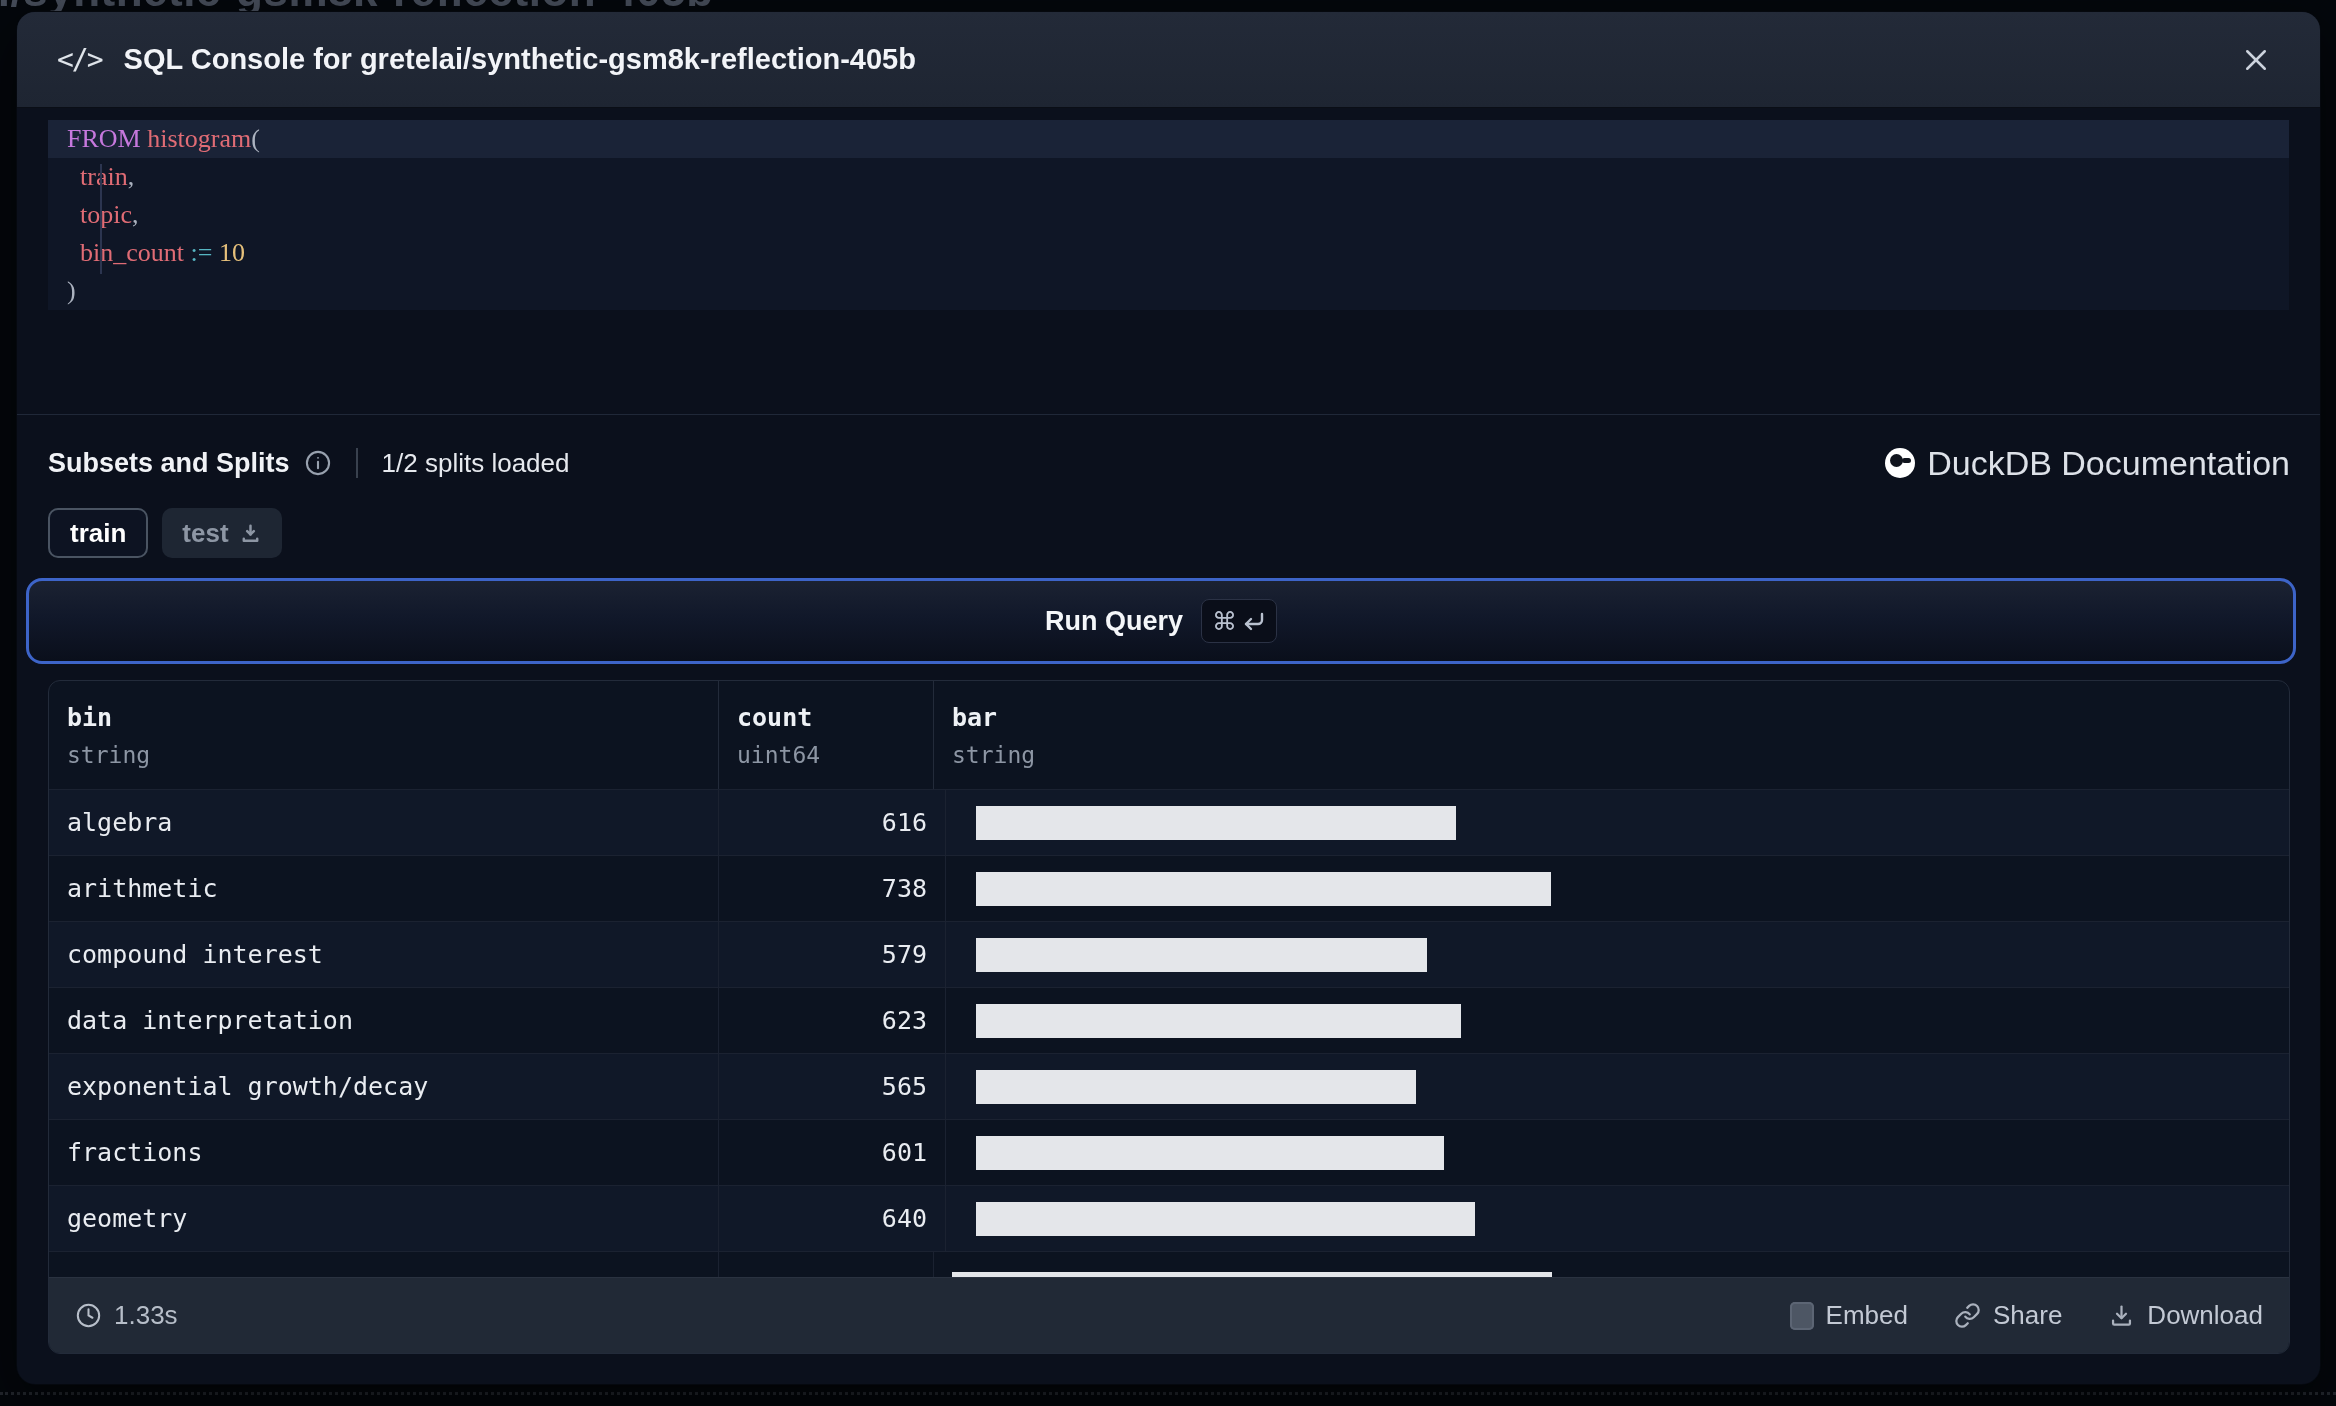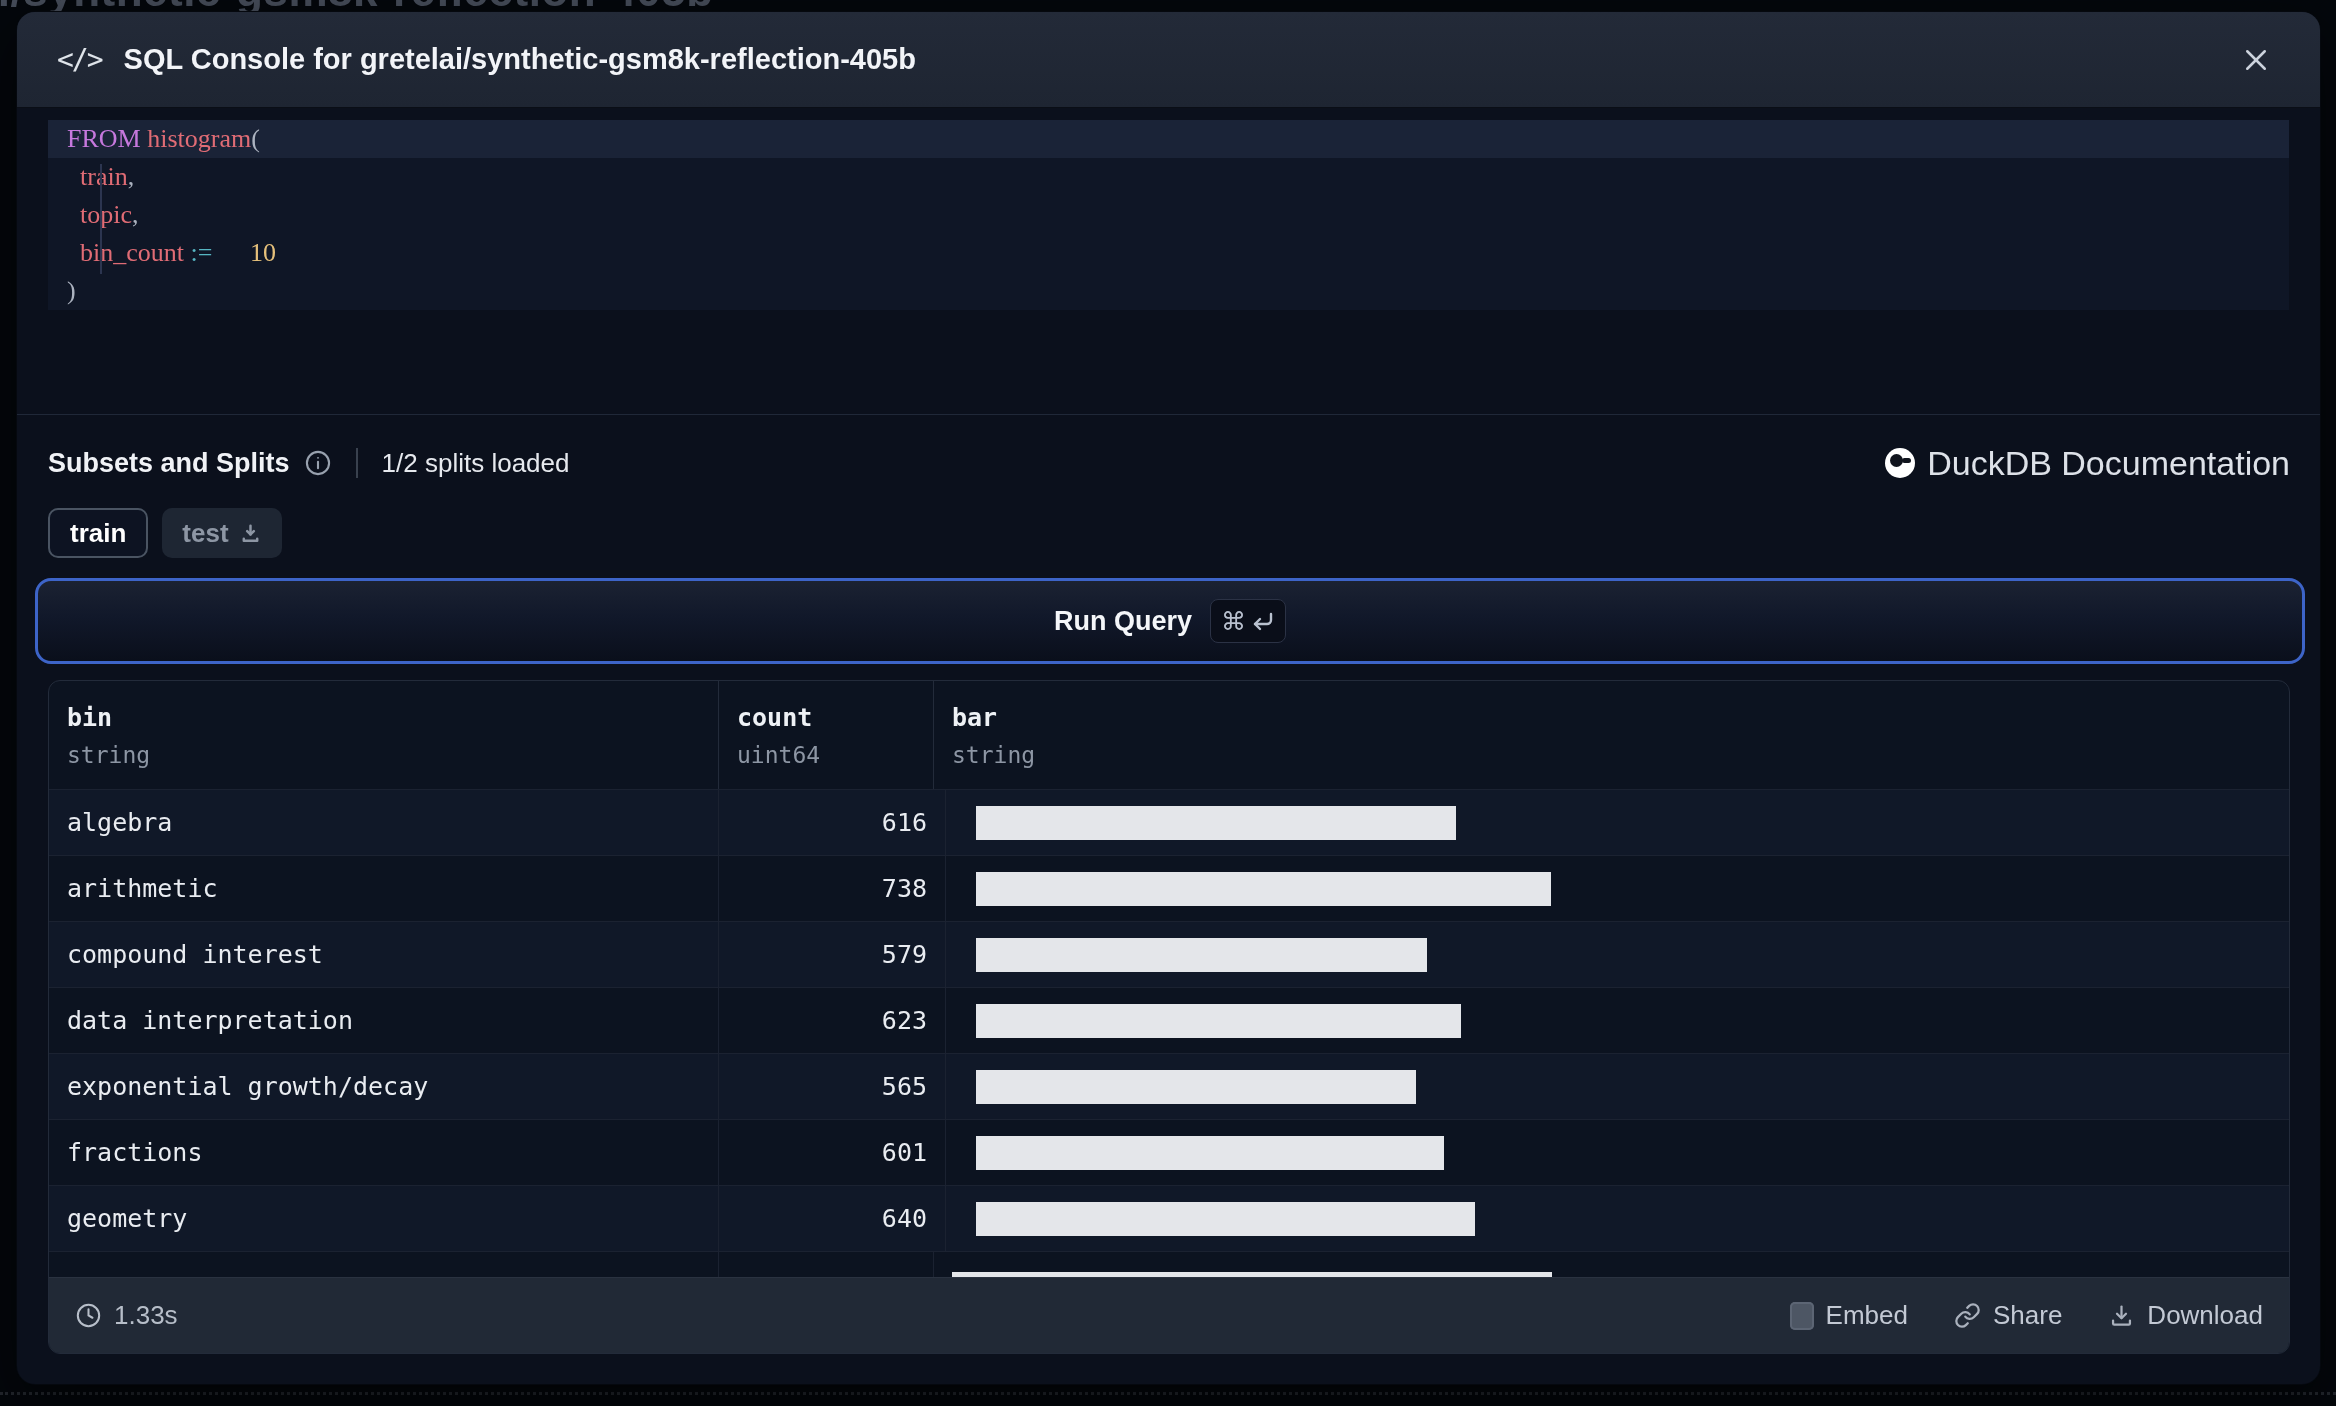--- a/index.html
+++ b/index.html
@@ -54,21 +54,21 @@
   .code-line { height: 38px; line-height: 38px; padding-left: 19px; white-space: pre; font-family: Liberation Serif, serif; }
   .code-line.active-line { background: #1a2337; }
   .indent-guide {
     position: absolute; left: 52px; top: 44px; width: 2px; height: 110px;
     background: #2c3550;
   }
   .tok-kw  { color: #c678dd; }
   .tok-fn  { color: #e06c75; }
   .tok-id  { color: #e06c75; }
   .tok-op  { color: #56b6c2; }
-  .tok-num { color: #e5c07b; margin-left: 31px; }
+  .tok-num { color: #e5c07b; }
   .tok-pun { color: #abb2bf; }
 
   .section-divider {
     position: absolute; left: 0; right: 0; top: 402px;
     border-top: 1px solid #202838;
   }
 
   
   .subsets-row {
     position: absolute; left: 31px; right: 30px; top: 425px; height: 52px;
@@ -98,21 +98,21 @@
     height: 50px; display: flex; align-items: center; gap: 10px;
     padding: 0 20px; border-radius: 10px; font-size: 26px; font-weight: 700;
     cursor: pointer;
   }
   .chip.active { border: 2px solid #4a5462; color: #ffffff; background: #0d1322; }
   .chip.inactive { background: #1e2633; color: #8d96a4; }
   .chip .dl { display: flex; }
 
   
   .run-btn {
-    position: absolute; left: 18px; top: 566px; width: 2270px; height: 86px;
+    position: absolute; left: 9px; top: 566px; width: 2270px; height: 86px;
     border-radius: 16px; border: 3px solid #3d64c8;
     background: linear-gradient(180deg, #1b2232 0%, #11182a 45%, #0a0f1b 100%);
     display: flex; align-items: center; justify-content: center; gap: 18px;
     cursor: pointer;
   }
   .run-label { font-size: 27px; font-weight: 700; color: #f4f6f9; }
   .kbd {
     min-width: 66px; height: 44px; padding: 0 10px; border-radius: 8px;
     background: #0a0e19; border: 1px solid #2b3245;
     display: flex; align-items: center; justify-content: center; gap: 5px;

